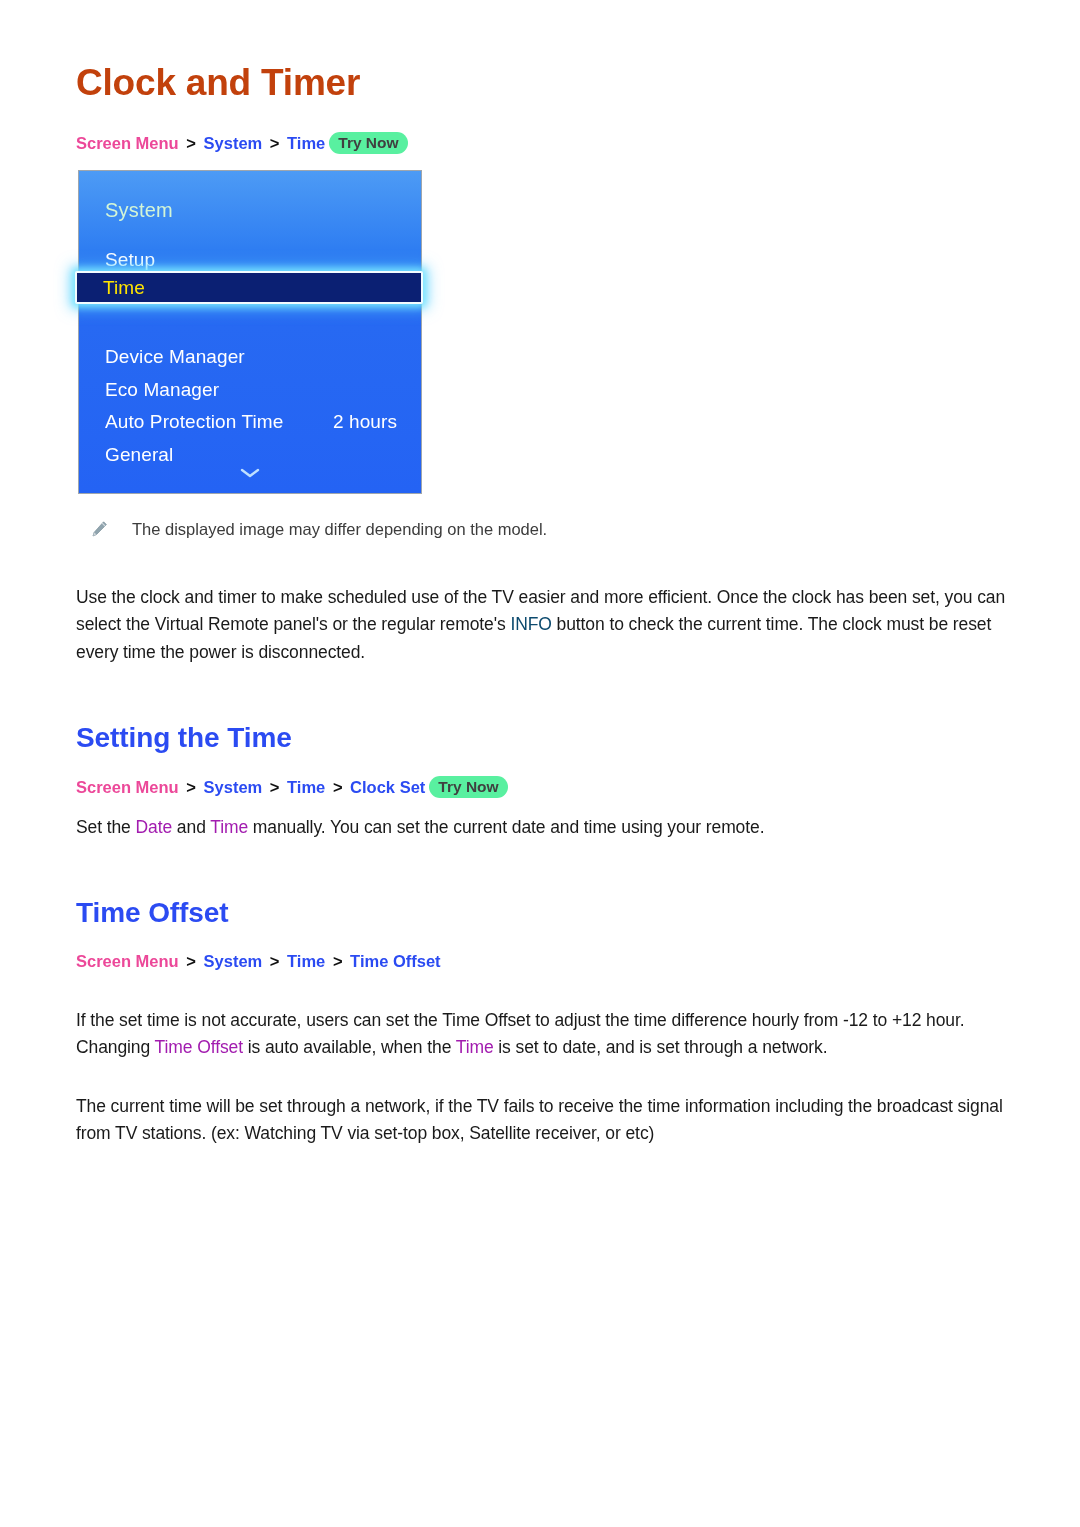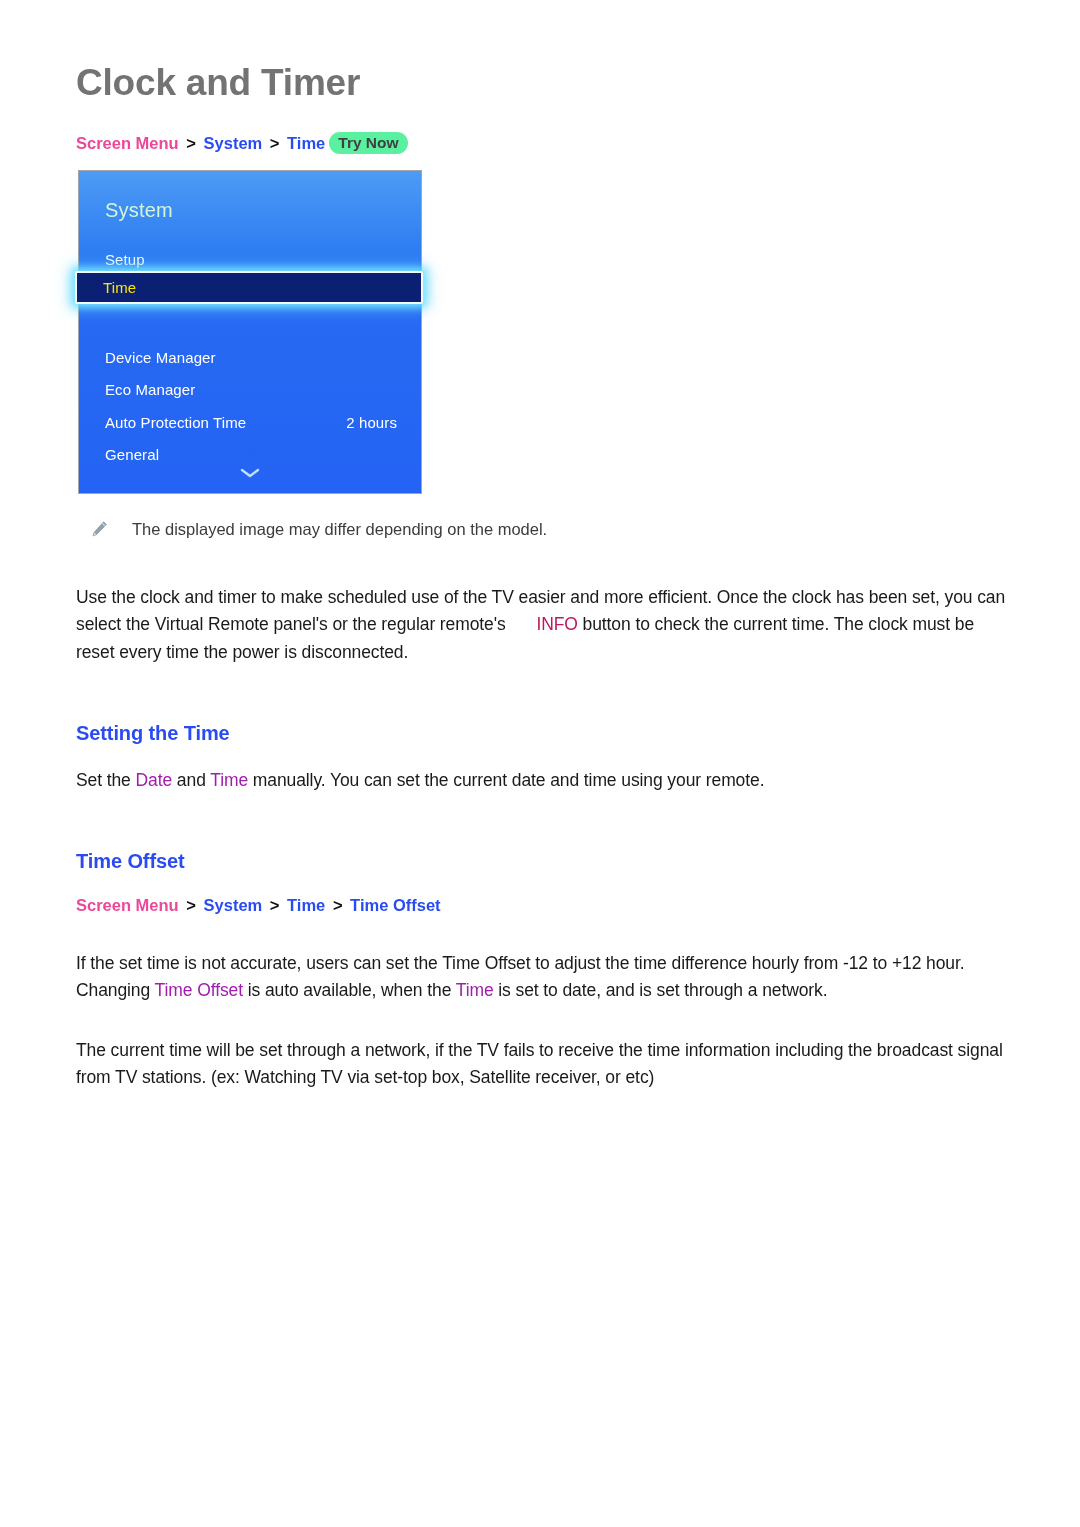--- a/index.html
+++ b/index.html
@@ -19,26 +19,26 @@
     width: 1080px;
     height: 1527px;
     box-sizing: border-box;
     padding: 62px 70px 0 76px;
   }
 
   
   h1.page-title {
     font-size: 37px;
     font-weight: bold;
-    color: #737373;
+    color: #c2410c;
     margin: 0 0 28px 0;
     letter-spacing: -0.2px;
   }
   h2.section-title {
-    font-size: 20px;
+    font-size: 28px;
     font-weight: bold;
     color: #2b4bf2;
     margin: 0 0 22px 0;
     letter-spacing: -0.1px;
   }
 
   
   .breadcrumb {
     font-size: 16.5px;
     font-weight: bold;
@@ -93,21 +93,21 @@
     top: 72px;
     right: 0;
   }
   .tv-row {
     position: relative;
     height: 32.5px;
     display: flex;
     align-items: center;
     padding: 0 24px 0 26px;
     box-sizing: border-box;
-    font-size: 15px;
+    font-size: 19px;
     color: #ffffff;
   }
   .tv-row .tv-label { flex: 1 1 auto; letter-spacing: 0.1px; }
   .tv-row .tv-value { flex: 0 0 auto; letter-spacing: 0.1px; margin-left: 40px; }
 
   .tv-row.selected {
     position: absolute;
     left: -4px;
     width: 348px;
     height: 33px;
@@ -153,21 +153,21 @@
   
   p.body {
     font-size: 17.5px;
     line-height: 1.55;
     color: #1a1a1a;
     margin: 0 0 14px 0;
     max-width: 960px;
     letter-spacing: -0.1px;
   }
   .accent-blue  { color: #a21caf; }
-  .accent-teal  { color: #be185d; margin-left: 26px; }
+  .accent-teal  { color: #0c4a6e; }
 
   .block-gap-lg { height: 42px; }
   .block-gap-md { height: 34px; }
   .block-gap-sm { height: 18px; }
 </style>
 </head>
 <body>
 
 <div class="page">
 
@@ -249,34 +249,43 @@
   </div>
 
   <div class="block-gap-md"></div>
 
   <p class="body"><span>Use the clock and timer to make scheduled use of the TV easier and more efficient. Once the clock has been set, you can select the Virtual Remote panel's or the regular remote's </span><span class="accent-teal">INFO</span><span> button to check the current time. The clock must be reset every time the power is disconnected.</span></p>
 
   <div class="block-gap-lg"></div>
 
   <h2 class="section-title">Setting the Time</h2>
 
-
-  <p class="body"><span>Set the </span><span class="accent-blue">Date</span><span> and </span><span class="accent-blue">Time</span><span> manually. You can set the current date and time using your remote.</span></p>
-
-  <div class="block-gap-lg"></div>
-
-  <h2 class="section-title">Time Offset</h2>
-
   <div class="breadcrumb">
     <span class="bc-root">Screen Menu</span>
     <span class="bc-sep">&gt;</span>
     <span class="bc-link">System</span>
     <span class="bc-sep">&gt;</span>
     <span class="bc-link">Time</span>
     <span class="bc-sep">&gt;</span>
+    <span class="bc-link">Clock Set</span><span class="try-now">Try Now</span>
+  </div>
+
+  <p class="body"><span>Set the </span><span class="accent-blue">Date</span><span> and </span><span class="accent-blue">Time</span><span> manually. You can set the current date and time using your remote.</span></p>
+
+  <div class="block-gap-lg"></div>
+
+  <h2 class="section-title">Time Offset</h2>
+
+  <div class="breadcrumb">
+    <span class="bc-root">Screen Menu</span>
+    <span class="bc-sep">&gt;</span>
+    <span class="bc-link">System</span>
+    <span class="bc-sep">&gt;</span>
+    <span class="bc-link">Time</span>
+    <span class="bc-sep">&gt;</span>
     <span class="bc-link">Time Offset</span>
   </div>
 
   <div class="block-gap-sm"></div>
 
   <p class="body"><span>If the set time is not accurate, users can set the Time Offset to adjust the time difference hourly from -12 to +12 hour. Changing </span><span class="accent-blue">Time Offset</span><span> is auto available, when the </span><span class="accent-blue">Time</span><span> is set to date, and is set through a network.</span></p>
 
   <div class="block-gap-sm"></div>
 
   <p class="body">The current time will be set through a network, if the TV fails to receive the time information including the broadcast signal from TV stations. (ex: Watching TV via set-top box, Satellite receiver, or etc)</p>

